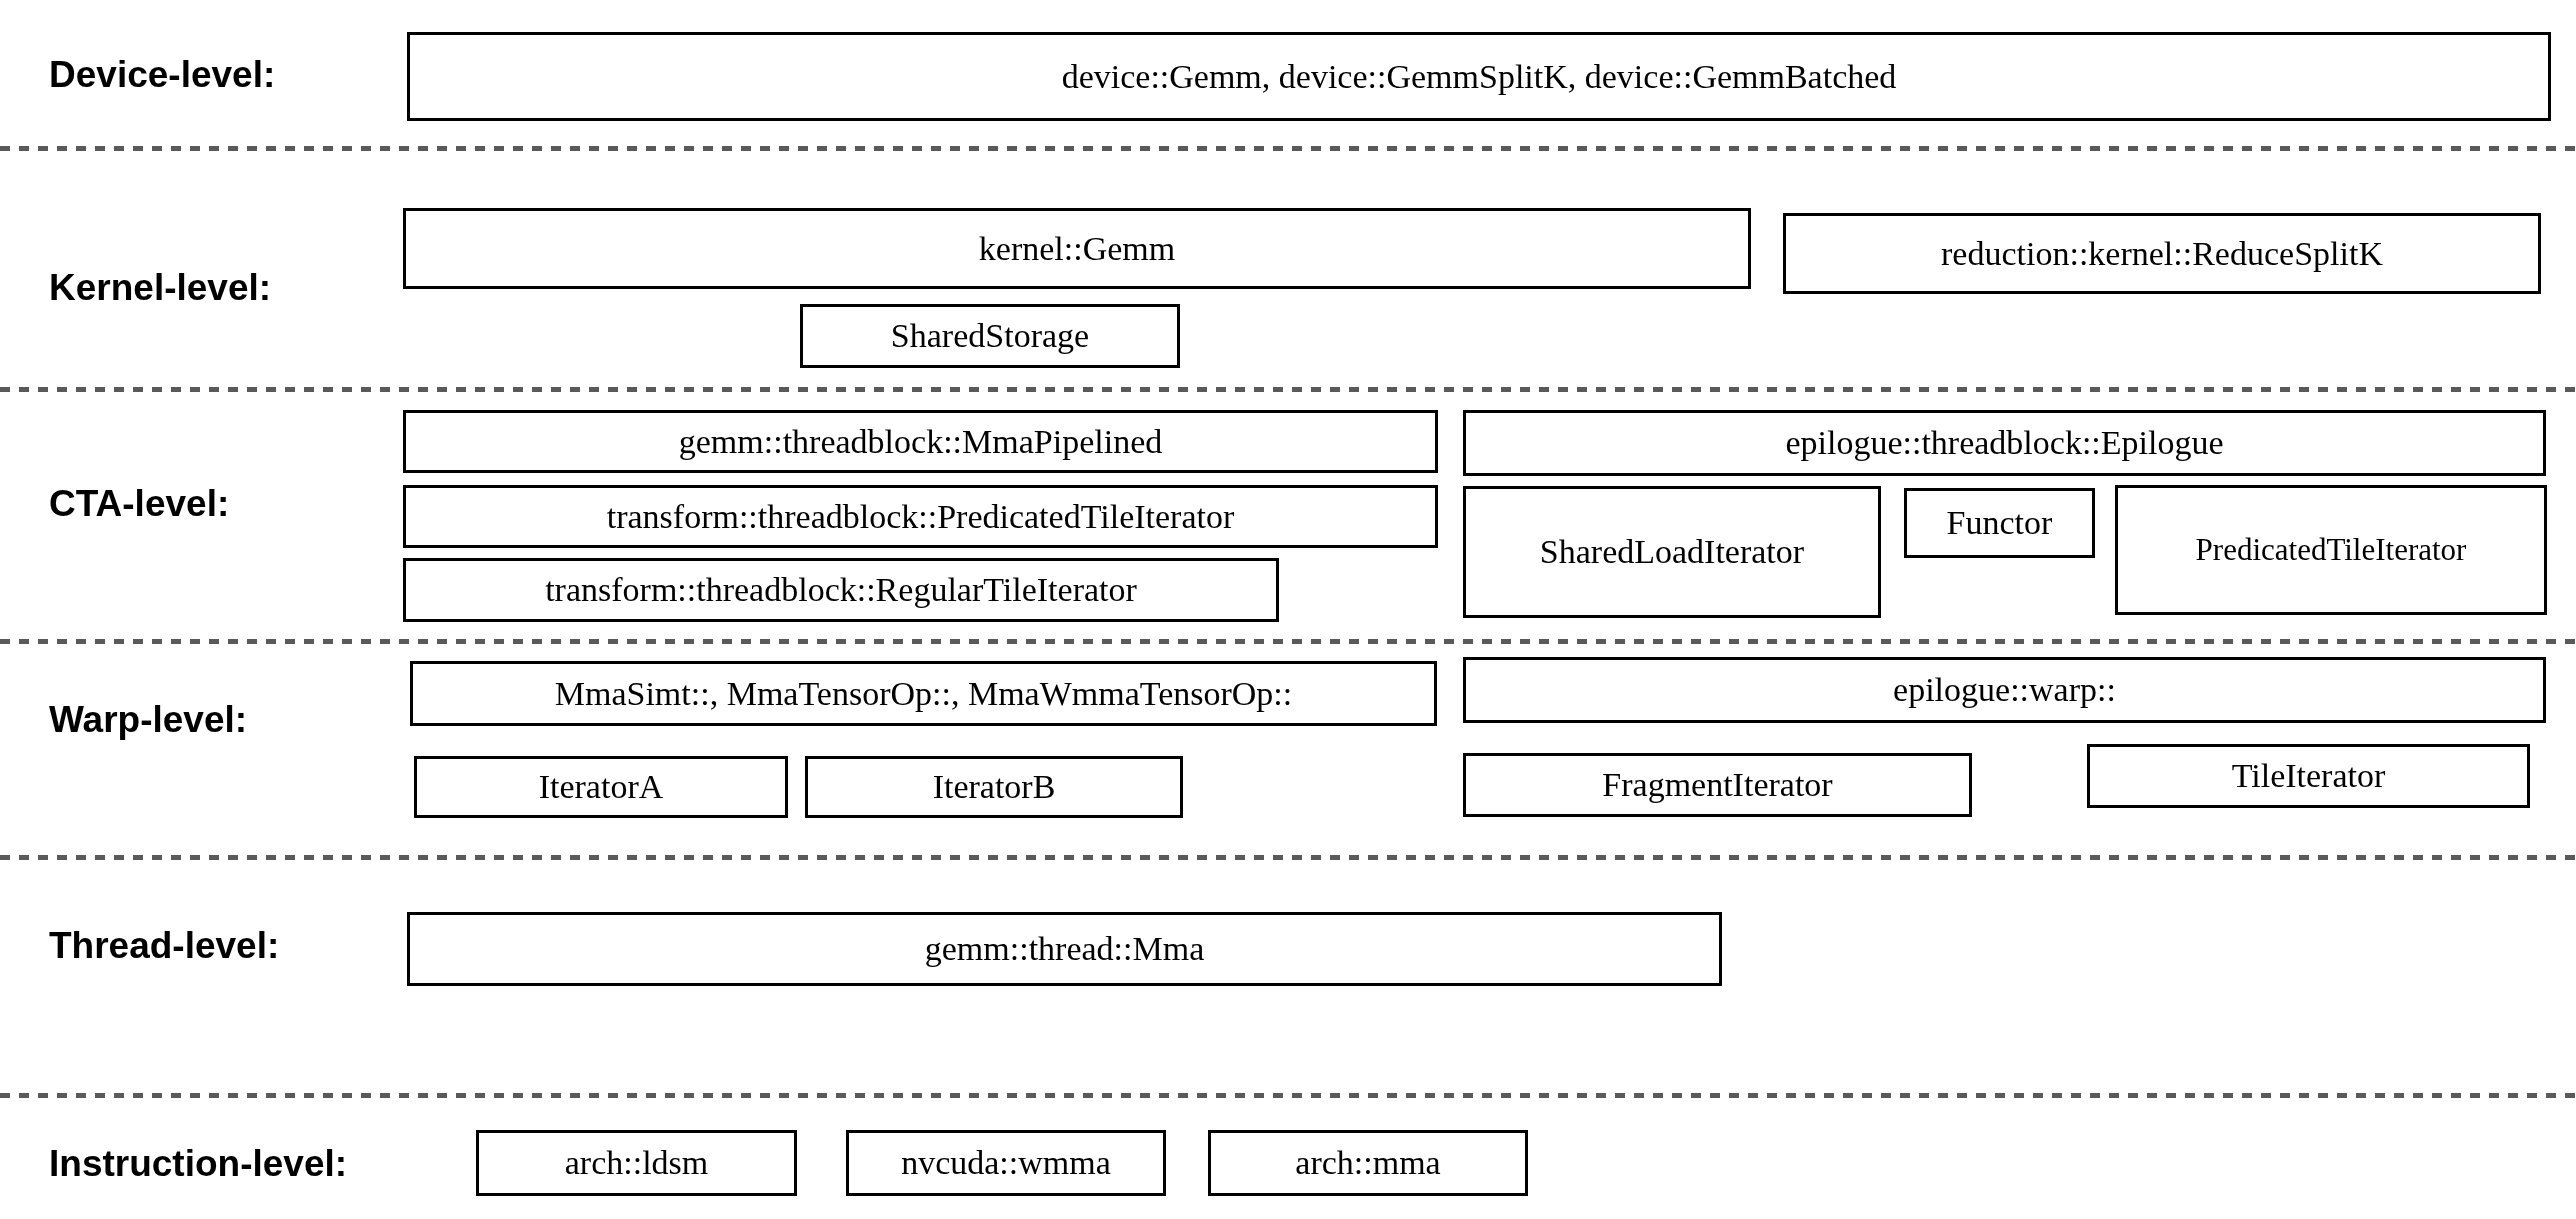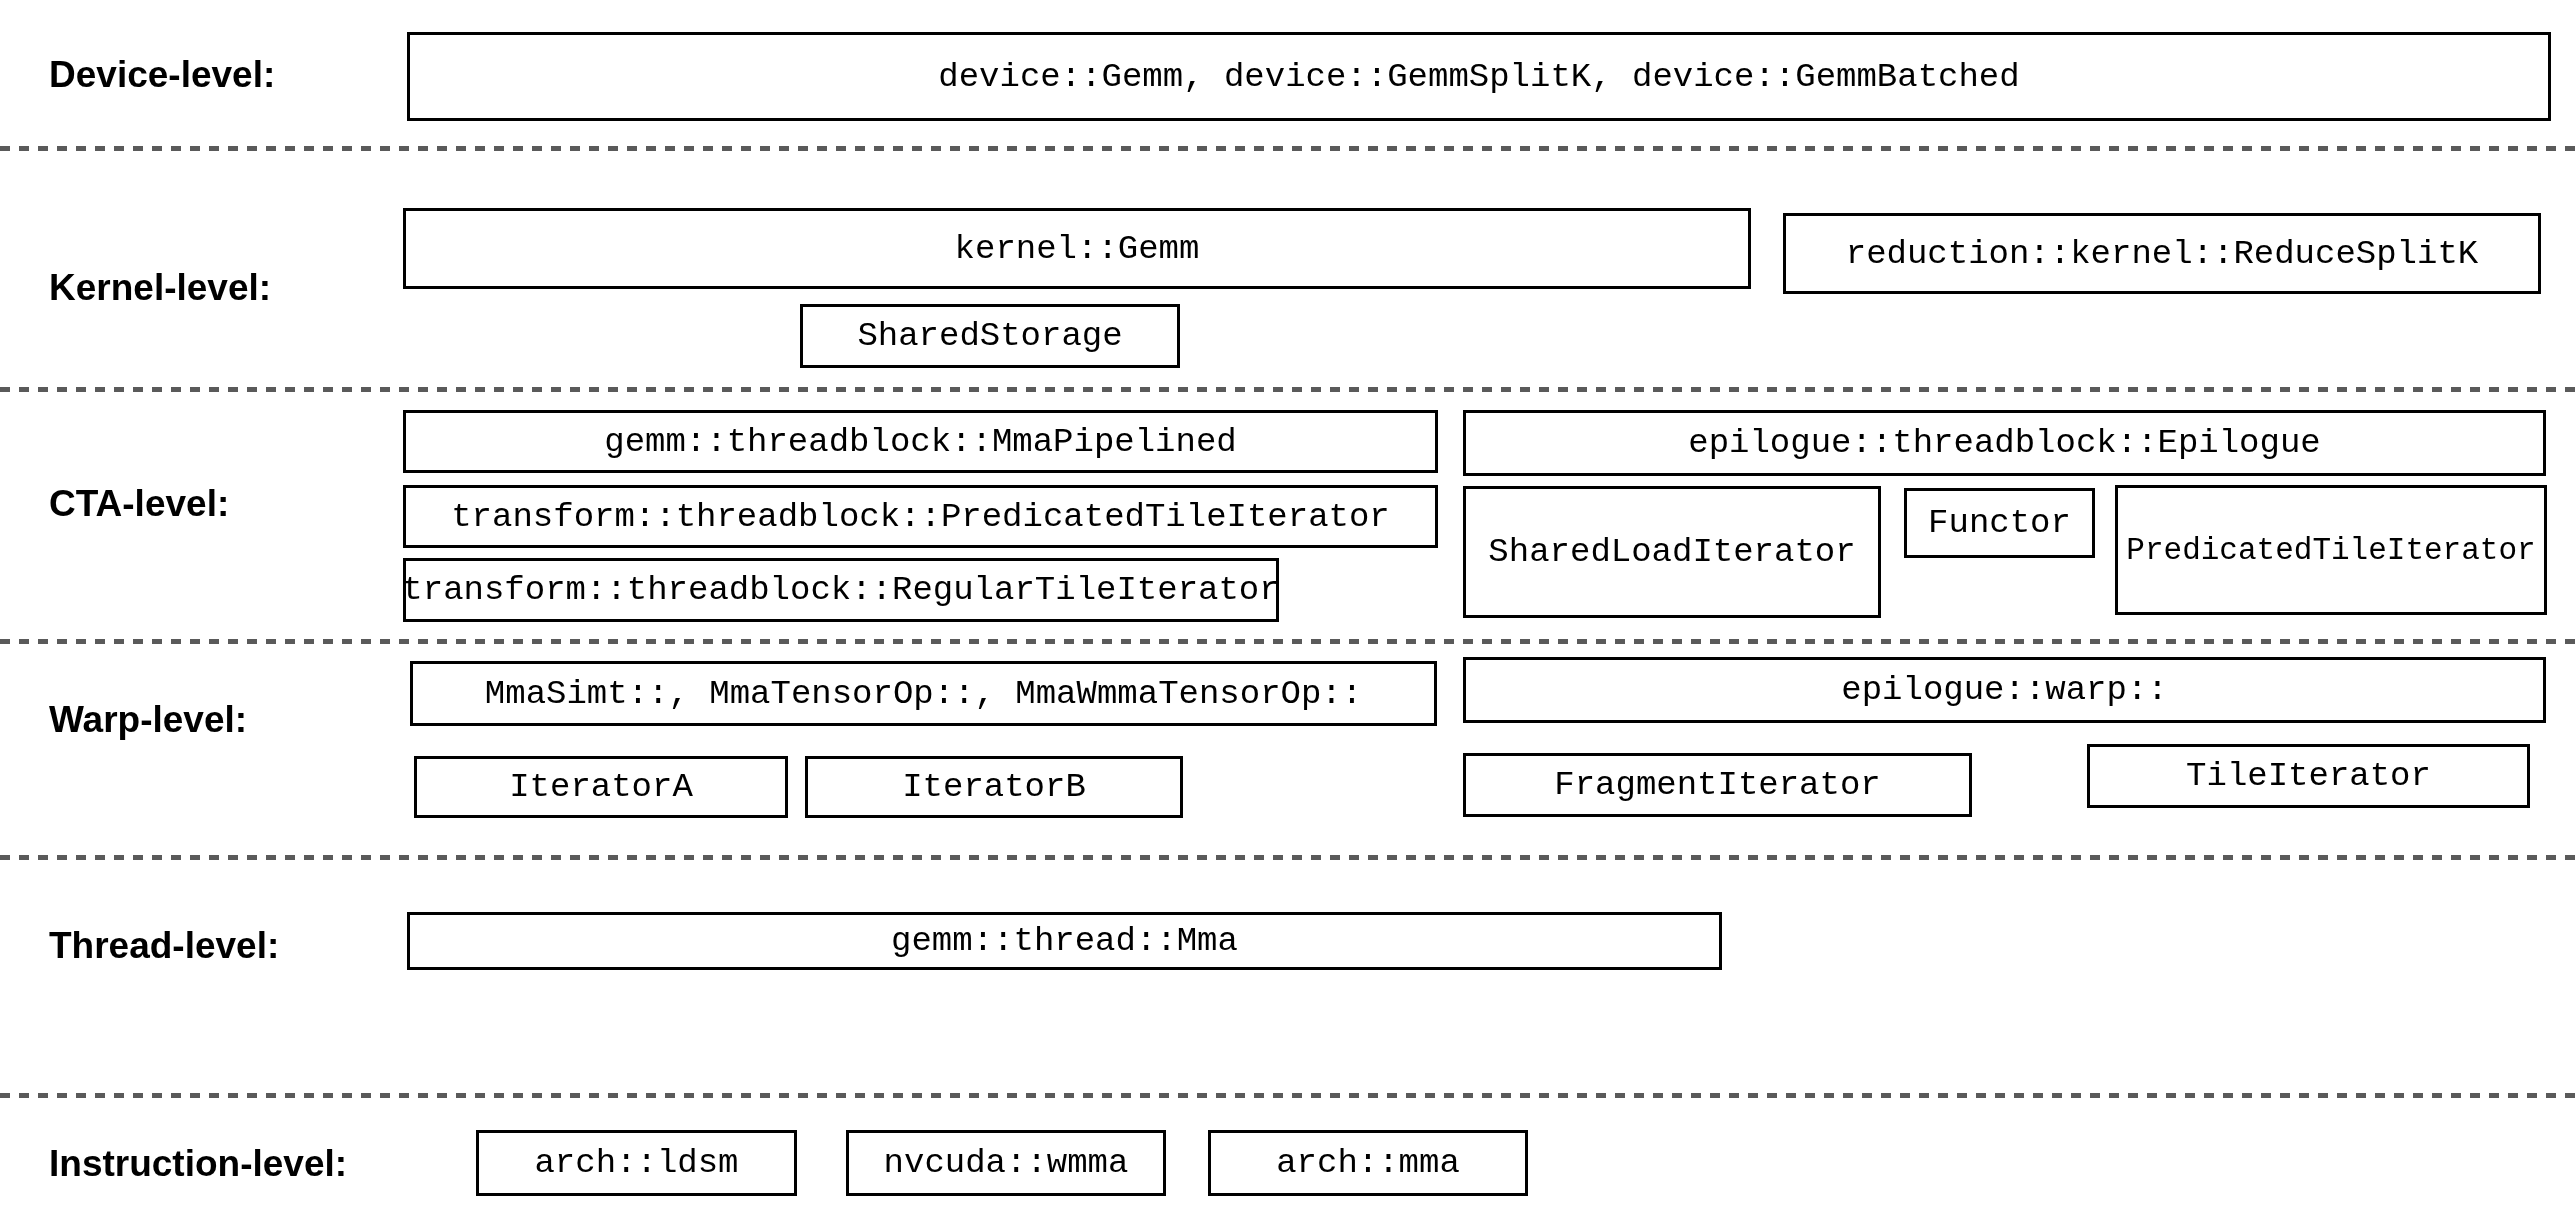--- a/index.html
+++ b/index.html
@@ -33,21 +33,21 @@
     position:absolute;
     box-sizing:border-box;
     border:3.1px solid var(--border);
     border-top-width:3.8px;
     border-bottom-width:3.8px;
     background:var(--bg);
     display:flex;
     align-items:center;
     justify-content:center;
     text-align:center;
-    font-family:Liberation Mono, monospace;
+    font-family:Liberation Serif, serif;
     font-size:34px;
     color:var(--text);
     white-space:nowrap;
   }
   .box.tight{font-size:31px;text-align:center;}
   .sep{
     position:absolute;
     left:0;
     width:2576px;
     height:4.6px;
@@ -88,21 +88,21 @@
   <div class="box" style="left:410px;  top:661px; width:1027px; height:65px">MmaSimt::, MmaTensorOp::, MmaWmmaTensorOp::</div>
   <div class="box" style="left:414px;  top:756px; width:374px;  height:62px">IteratorA</div>
   <div class="box" style="left:805px; top:756px; width:378px;  height:62px">IteratorB</div>
   <div class="box" style="left:1463px; top:657px; width:1083px; height:66px">epilogue::warp::</div>
   <div class="box" style="left:1463px; top:753px; width:509px;  height:64px">FragmentIterator</div>
   <div class="box" style="left:2087px; top:744px; width:443px;  height:64px">TileIterator</div>
 
   <div class="sep" style="top:855px"></div>
 
   <div class="lvl-label" style="top:921px">Thread-level:</div>
-  <div class="box" style="left:407px; top:912px; width:1315px; height:58px">gemm::thread::Mma</div>
+  <div class="box" style="left:407px; top:912px; width:1315px; height:74px">gemm::thread::Mma</div>
 
   <div class="sep" style="top:1093px"></div>
 
   <div class="lvl-label" style="top:1139px">Instruction-level:</div>
   <div class="box" style="left:476px;  top:1130px; width:321px; height:66px">arch::ldsm</div>
   <div class="box" style="left:846px; top:1130px; width:320px; height:66px">nvcuda::wmma</div>
   <div class="box" style="left:1208px; top:1130px; width:320px; height:66px">arch::mma</div>
 
 </div>
 

